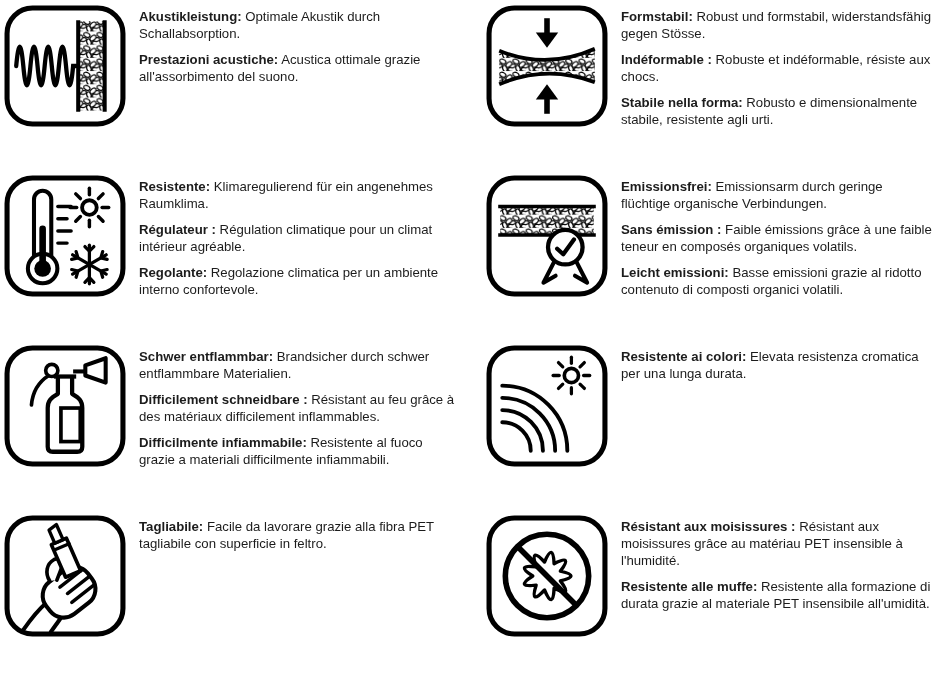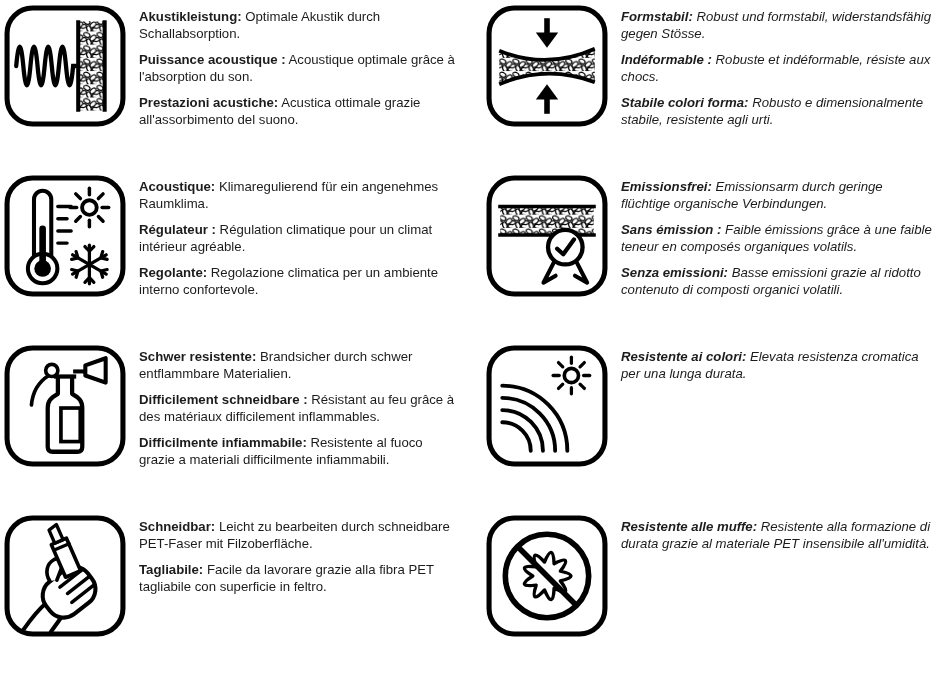--- a/index.html
+++ b/index.html
@@ -12,21 +12,21 @@
     display:grid;
     grid-template-columns:468px 468px;
     grid-template-rows:repeat(4,170px);
     width:768px;height:680px;
   }
   .cell{
     display:flex;align-items:flex-start;box-sizing:border-box;
     padding-top:5px;
   }
   .cell.left{padding-left:4px;padding-right:6px;}
-  .cell.right{padding-left:18px;padding-right:4px;font-style:italic;}
+  .cell.right{padding-left:18px;padding-right:4px;}
   .icon-box{width:122px;height:122px;flex:0 0 122px;}
   .icon-box svg{width:122px;height:122px;display:block;}
   .text{margin-left:13px;padding-top:3px;font-size:13.2px;line-height:17px;}
   .cell.left .text{max-width:322px;}
   .cell.right .text{max-width:318px;}
   .text p{margin:0 0 9px 0;}
   .text b{font-weight:700;}
   .defs-holder{position:absolute;width:0;height:0;overflow:hidden;}
 </style>
 </head>
@@ -53,42 +53,41 @@
       <svg viewBox="0 0 120 120">
         <rect x="3" y="3" width="114" height="114" rx="25" fill="none" stroke="#000" stroke-width="5"></rect>
         <rect x="74.5" y="16" width="23" height="88" fill="url(#felt)"></rect>
         <line x1="73" y1="15" x2="73" y2="105" stroke="#000" stroke-width="4"></line>
         <line x1="99" y1="15" x2="99" y2="105" stroke="#000" stroke-width="4"></line>
         <path d="M12 60 Q15.5 22 19 60 Q22.5 98 26 60 Q29.5 22 33 60 Q36.5 98 40 60 Q43.5 22 47 60 Q50.5 98 54 60 Q57.5 22 61 60 Q64.5 98 68 60 L71 60" fill="none" stroke="#000" stroke-width="4.2" stroke-linecap="round"></path>
       </svg>
     </div>
     <div class="text">
       <p><b>Akustikleistung:</b> <span>Optimale Akustik durch Schallabsorption.</span></p>
-      <p><b>Puissance acoustique :</b> <span>Acoustique optimale grâce à l'absorption du son.</span></p>
       <p><b>Prestazioni acustiche:</b> <span>Acustica ottimale grazie all'assorbimento del suono.</span></p>
     </div>
   </div>
 
   <div class="cell right">
     <div class="icon-box">
       <svg viewBox="0 0 120 120">
         <rect x="3" y="3" width="114" height="114" rx="25" fill="none" stroke="#000" stroke-width="5"></rect>
         <path d="M13 45 Q60 64 107 43 L107 76 Q60 58 13 78 Z" fill="url(#felt)"></path>
         <path d="M13 45 Q60 64 107 43" fill="none" stroke="#000" stroke-width="3.6"></path>
         <path d="M13 78 Q60 58 107 76" fill="none" stroke="#000" stroke-width="3.6"></path>
         <line x1="60" y1="13" x2="60" y2="29" stroke="#000" stroke-width="5.5"></line>
         <polygon points="49,27 71,27 60,42" fill="#000"></polygon>
         <line x1="60" y1="107" x2="60" y2="91" stroke="#000" stroke-width="5.5"></line>
         <polygon points="49,93 71,93 60,78" fill="#000"></polygon>
       </svg>
     </div>
     <div class="text">
       <p><b>Formstabil:</b> <span>Robust und formstabil, widerstandsfähig gegen Stösse.</span></p>
       <p><b>Indéformable :</b> <span>Robuste et indéformable, résiste aux chocs.</span></p>
-      <p><b>Stabile colori forma:</b> <span>Robusto e dimensionalmente stabile, resistente agli urti.</span></p>
+      <p><b>Stabile nella forma:</b> <span>Robusto e dimensionalmente stabile, resistente agli urti.</span></p>
     </div>
   </div>
 
   <div class="cell left">
     <div class="icon-box">
       <svg viewBox="0 0 120 120">
         <rect x="3" y="3" width="114" height="114" rx="25" fill="none" stroke="#000" stroke-width="5"></rect>
         <path d="M29.5 80 L29.5 24 A8.5 8.5 0 0 1 46.5 24 L46.5 80" fill="none" stroke="#000" stroke-width="4"></path>
         <circle cx="38" cy="92" r="14.5" fill="none" stroke="#000" stroke-width="4"></circle>
         <line x1="38" y1="53" x2="38" y2="88" stroke="#000" stroke-width="6.5" stroke-linecap="round"></line>
@@ -119,21 +118,21 @@
           <path d="M84 75 L79.6 70.4 M84 75 L88.4 70.4" transform="rotate(0 84 88)"></path>
           <path d="M84 75 L79.6 70.4 M84 75 L88.4 70.4" transform="rotate(60 84 88)"></path>
           <path d="M84 75 L79.6 70.4 M84 75 L88.4 70.4" transform="rotate(120 84 88)"></path>
           <path d="M84 75 L79.6 70.4 M84 75 L88.4 70.4" transform="rotate(180 84 88)"></path>
           <path d="M84 75 L79.6 70.4 M84 75 L88.4 70.4" transform="rotate(240 84 88)"></path>
           <path d="M84 75 L79.6 70.4 M84 75 L88.4 70.4" transform="rotate(300 84 88)"></path>
         </g>
       </svg>
     </div>
     <div class="text">
-      <p><b>Acoustique:</b> <span>Klimaregulierend für ein angenehmes Raumklima.</span></p>
+      <p><b>Resistente:</b> <span>Klimaregulierend für ein angenehmes Raumklima.</span></p>
       <p><b>Régulateur :</b> <span>Régulation climatique pour un climat intérieur agréable.</span></p>
       <p><b>Regolante:</b> <span>Regolazione climatica per un ambiente interno confortevole.</span></p>
     </div>
   </div>
 
   <div class="cell right">
     <div class="icon-box">
       <svg viewBox="0 0 120 120">
         <rect x="3" y="3" width="114" height="114" rx="25" fill="none" stroke="#000" stroke-width="5"></rect>
         <rect x="14" y="31" width="92" height="28" fill="url(#felt)"></rect>
@@ -143,39 +142,39 @@
           <path d="M67 85.5 L56.5 106 L68.5 99"></path>
           <path d="M89 85.5 L99.5 106 L87.5 99"></path>
         </g>
         <circle cx="78" cy="71" r="17" fill="#fff" stroke="#000" stroke-width="4.2"></circle>
         <path d="M70 72.5 L76 78 L86.5 63.5" fill="none" stroke="#000" stroke-width="4.2" stroke-linecap="round" stroke-linejoin="round"></path>
       </svg>
     </div>
     <div class="text">
       <p><b>Emissionsfrei:</b> <span>Emissionsarm durch geringe flüchtige organische Verbindungen.</span></p>
       <p><b>Sans émission :</b> <span>Faible émissions grâce à une faible teneur en composés organiques volatils.</span></p>
-      <p><b>Senza emissioni:</b> <span>Basse emissioni grazie al ridotto contenuto di composti organici volatili.</span></p>
+      <p><b>Leicht emissioni:</b> <span>Basse emissioni grazie al ridotto contenuto di composti organici volatili.</span></p>
     </div>
   </div>
 
   <div class="cell left">
     <div class="icon-box">
       <svg viewBox="0 0 120 120">
         <rect x="3" y="3" width="114" height="114" rx="25" fill="none" stroke="#000" stroke-width="5"></rect>
         <path d="M44 30 C33 37 28 47 27 59" fill="none" stroke="#000" stroke-width="3.6" stroke-linecap="round"></path>
         <circle cx="47" cy="25" r="6" fill="#fff" stroke="#000" stroke-width="3.6"></circle>
         <line x1="68" y1="26" x2="80" y2="26" stroke="#000" stroke-width="4"></line>
         <polygon points="80,20 100,13 100,37 80,30" fill="#fff" stroke="#000" stroke-width="4" stroke-linejoin="round"></polygon>
         <path d="M53 31 L53 48 C46 52 43 55 43 62 L43 100 Q43 105 48 105 L72 105 Q77 105 77 100 L77 62 C77 55 74 52 67 48 L67 31" fill="#fff" stroke="#000" stroke-width="4.2" stroke-linejoin="round"></path>
         <line x1="49" y1="31" x2="71" y2="31" stroke="#000" stroke-width="4.2"></line>
         <rect x="56" y="62" width="19" height="33" fill="none" stroke="#000" stroke-width="3.6"></rect>
       </svg>
     </div>
     <div class="text">
-      <p><b>Schwer resistente:</b> <span>Brandsicher durch schwer entflammbare Materialien.</span></p>
+      <p><b>Schwer entflammbar:</b> <span>Brandsicher durch schwer entflammbare Materialien.</span></p>
       <p><b>Difficilement schneidbare :</b> <span>Résistant au feu grâce à des matériaux difficilement inflammables.</span></p>
       <p><b>Difficilmente infiammabile:</b> <span>Resistente al fuoco grazie a materiali difficilmente infiammabili.</span></p>
     </div>
   </div>
 
   <div class="cell right">
     <div class="icon-box">
       <svg viewBox="0 0 120 120">
         <rect x="3" y="3" width="114" height="114" rx="25" fill="none" stroke="#000" stroke-width="5"></rect>
         <g stroke="#000" stroke-width="3.8" fill="none" stroke-linecap="round">
@@ -218,32 +217,32 @@
             <line x1="60" y1="85.5" x2="87" y2="85.5"></line>
           </g>
           <path d="M45 65 C40 57 42 48 49 44 C55 41 59 45 57 51 L52 64" stroke-width="3.6" fill="#fff"></path>
           <path d="M46.6 29.2 L61.4 22.8 L75.4 54.8 L60.6 61.2 Z" stroke-width="3.6" fill="#fff"></path>
           <path d="M49.9 27.8 L44.3 14.9 L51.5 9.3 L58.1 24.2 Z" stroke-width="3.3" fill="#fff"></path>
           <line x1="49.5" y1="34.5" x2="64" y2="28.2" stroke-width="3.2"></line>
         </g>
       </svg>
     </div>
     <div class="text">
-      <p><b>Schneidbar:</b> <span>Leicht zu bearbeiten durch schneidbare PET-Faser mit Filzoberfläche.</span></p>
       <p><b>Tagliabile:</b> <span>Facile da lavorare grazie alla fibra PET tagliabile con superficie in feltro.</span></p>
     </div>
   </div>
 
   <div class="cell right">
     <div class="icon-box">
       <svg viewBox="0 0 120 120">
         <rect x="3" y="3" width="114" height="114" rx="25" fill="none" stroke="#000" stroke-width="5"></rect>
         <circle cx="60" cy="60" r="41" fill="none" stroke="#000" stroke-width="5.5"></circle>
         <path d="M73.16 64.79 Q86.05 81.86 67 72.12 Q65.9 93.48 57.57 73.79 Q43 89.44 49.28 69 Q28.05 71.63 46 60 Q28.05 48.37 49.28 51 Q43 30.56 57.57 46.21 Q65.9 26.52 67 47.88 Q86.05 38.15 73.16 55.21 Q94 60 73.16 64.79 Z" fill="#fff" stroke="#000" stroke-width="3.4" stroke-linejoin="round"></path>
         <line x1="31" y1="31" x2="89" y2="89" stroke="#000" stroke-width="5.5"></line>
       </svg>
     </div>
     <div class="text">
+      <p><b>Résistant aux moisissures :</b> <span>Résistant aux moisissures grâce au matériau PET insensible à l'humidité.</span></p>
       <p><b>Resistente alle muffe:</b> <span>Resistente alla formazione di durata grazie al materiale PET insensibile all'umidità.</span></p>
     </div>
   </div>
 
 </div>
 
 </body></html>

